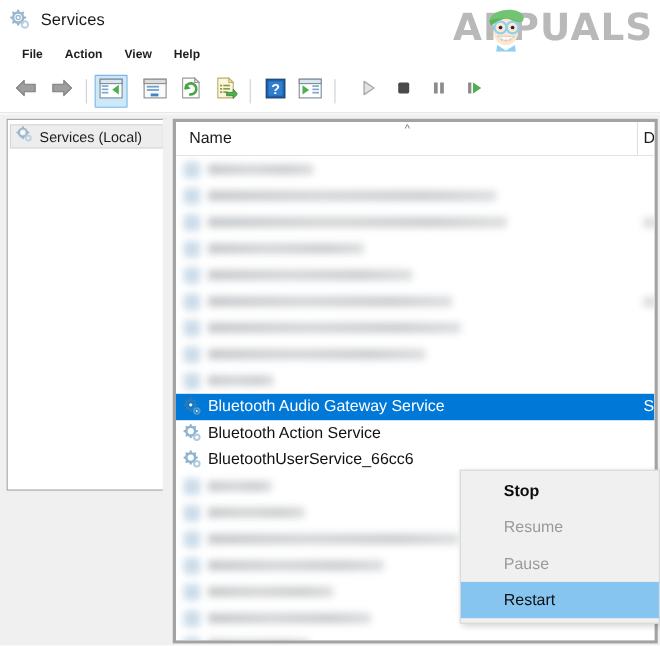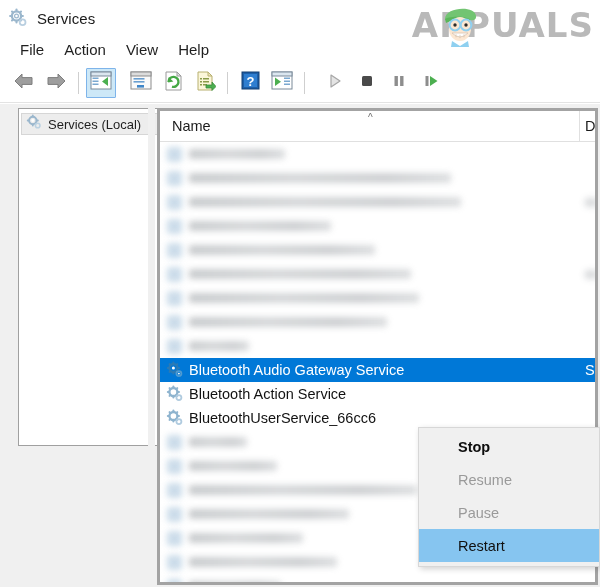--- a/index.html
+++ b/index.html
@@ -49,24 +49,25 @@
     position: absolute;
     left: 0; top: 36px;
     width: 600px; height: 27px;
     background: #ffffff;
     display: flex;
     align-items: center;
     padding-left: 10px;
     box-sizing: border-box;
   }
   .menubar-item {
-    font-size: 15px;
+    font-size: 11px;
     color: #1f1f1f;
     padding: 2px 10px;
     cursor: default;
+    font-weight: bold;
   }
 
   
   .toolbar {
     position: absolute;
     left: 0; top: 63px;
     width: 600px; height: 40px;
     background: #ffffff;
     border-bottom: 1px solid #e3e3e3;
     display: flex;
@@ -98,21 +99,21 @@
 
   
   .content {
     position: absolute;
     left: 0; top: 104px;
     width: 600px; height: 483px;
     background: #f0f0f0;
   }
   .left-pane {
     position: absolute;
-    left: 18px; top: 4px;
+    left: 6px; top: 4px;
     width: 146px; height: 338px;
     background: #ffffff;
     border: 1px solid #a0a0a0;
     box-sizing: border-box;
     overflow: hidden;
   }
   .tree-item {
     display: flex;
     align-items: center;
     height: 22px;

